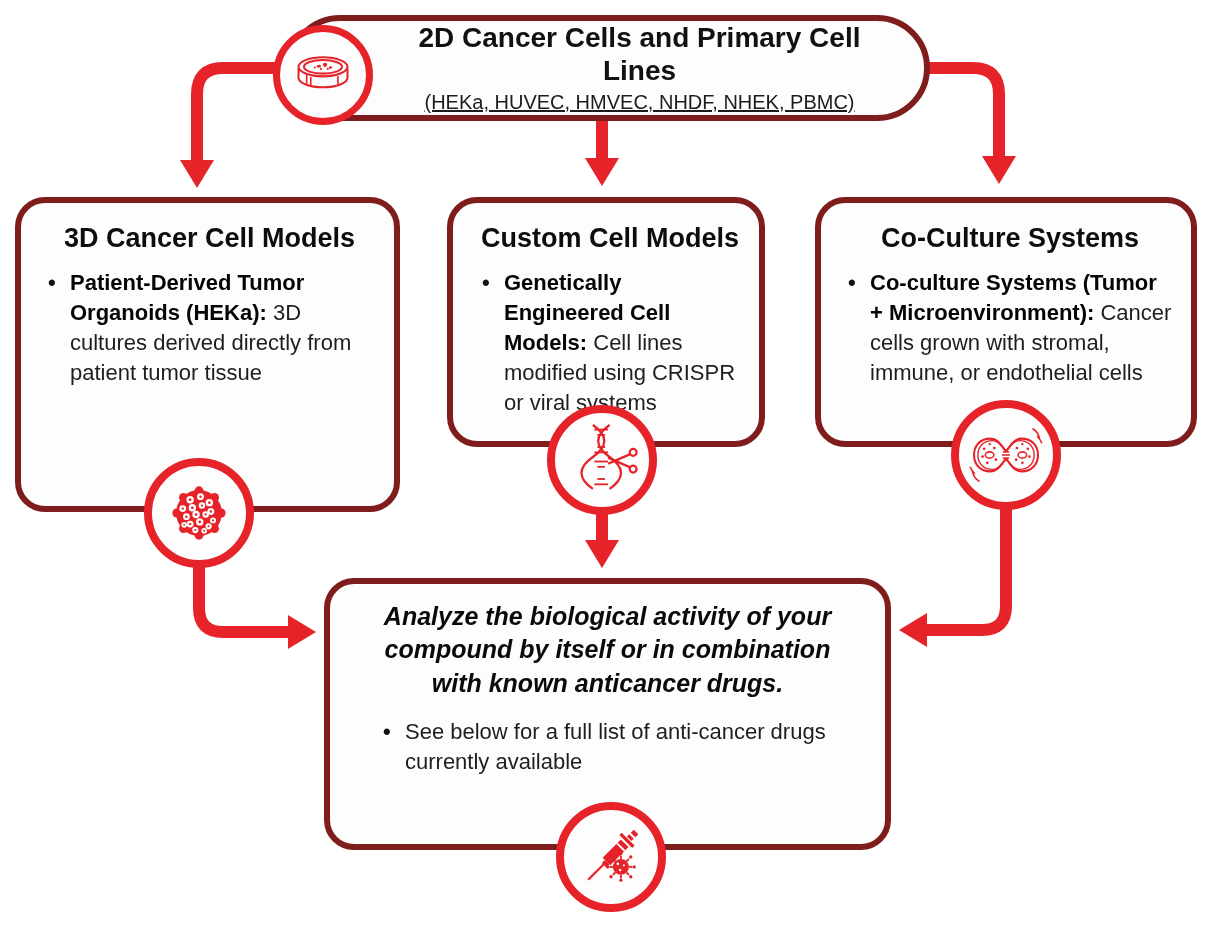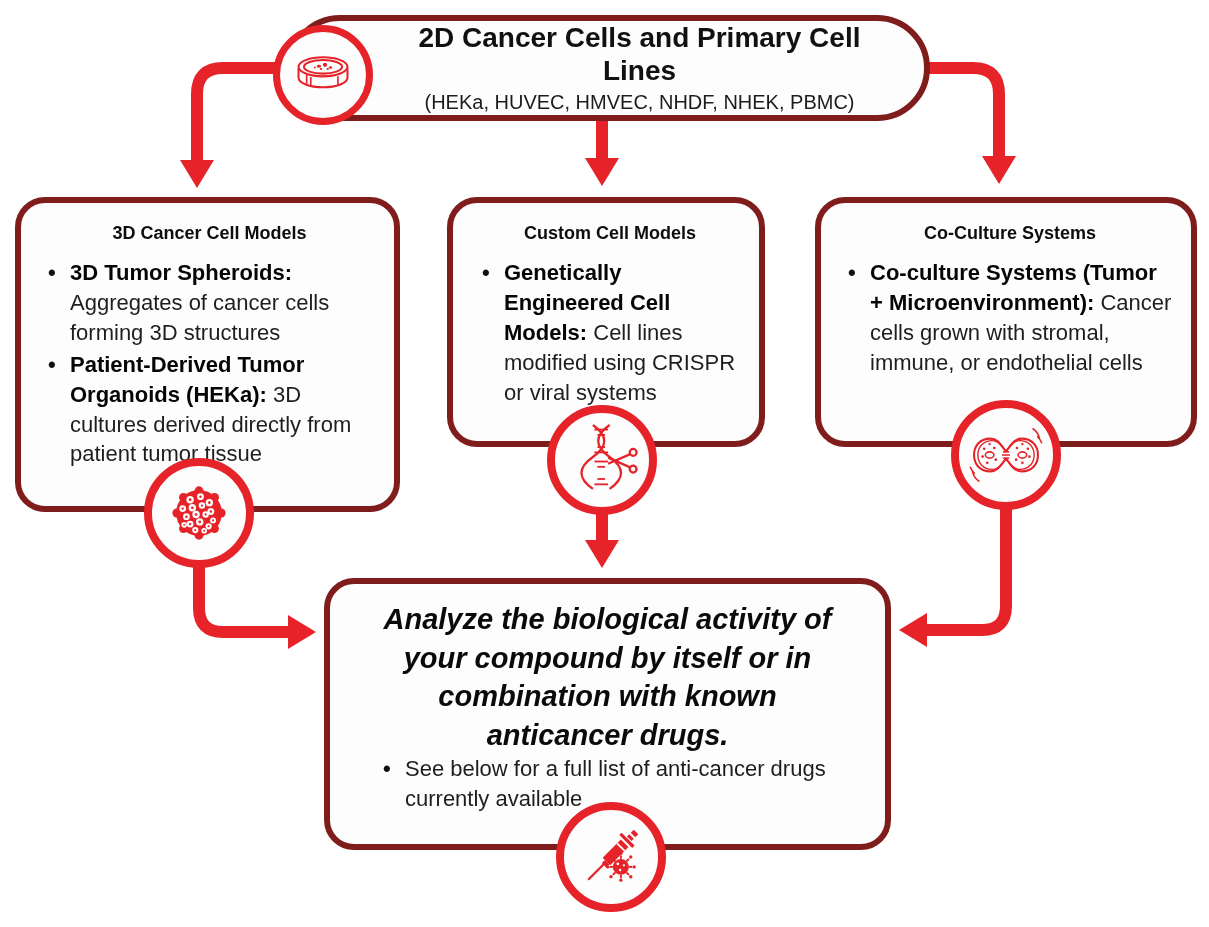--- a/index.html
+++ b/index.html
@@ -9,38 +9,38 @@
   }
   .arrows{position:absolute;left:0;top:0;z-index:1;}
   .node{
     position:absolute;background:#fdfdfd;border:6px solid #7f1d1d;
     box-sizing:border-box;z-index:2;
   }
   .top-box{left:287px;top:15px;width:643px;height:106px;border-radius:53px;
     display:flex;flex-direction:column;justify-content:center;align-items:center;
     padding:0 48px 0 110px;text-align:center;}
   .top-title{font-size:28px;font-weight:700;color:#111;line-height:1.15;}
-  .top-subtitle{font-size:20px;color:#1c1c1c;margin-top:4px;}
+  .top-subtitle{font-size:20px;color:#1c1c1c;margin-top:4px;text-decoration:underline;}
   .branch{border-radius:30px;}
   .branch-left{left:15px;top:197px;width:385px;height:315px;padding:16px 20px 0 24px;}
   .branch-mid{left:447px;top:197px;width:318px;height:250px;padding:16px 18px 0 26px;}
   .branch-right{left:815px;top:197px;width:382px;height:250px;padding:16px 16px 0 24px;}
-  .branch-title{font-size:18px;font-weight:700;color:#0d0d0d;text-align:center;margin:4px 0 14px 0;}
+  .branch-title{font-size:27px;font-weight:700;color:#0d0d0d;text-align:center;margin:4px 0 14px 0;}
   ul.bullets{list-style:none;margin:0;padding:0;}
   ul.bullets li{
     position:relative;padding-left:25px;font-size:22px;line-height:1.36;color:#1e1e1e;margin-bottom:2px;
   }
   ul.bullets li::before{
     content:"\2022";position:absolute;left:3px;top:0;color:#111;font-weight:700;
   }
   .lead{font-weight:700;color:#050505;}
   .result-box{left:324px;top:578px;width:567px;height:272px;border-radius:30px;padding:16px 40px 0 40px;}
   .result-title{
-    font-size:29px;font-weight:700;font-style:italic;color:#0a0a0a;text-align:center;
-    line-height:1.33;max-width:492px;margin:0 auto 0 auto;
+    font-size:25px;font-weight:700;font-style:italic;color:#0a0a0a;text-align:center;
+    line-height:1.33;max-width:492px;margin:0 auto 17px auto;
   }
   .result-box ul.bullets{padding-left:10px;}
   .badge{
     position:absolute;background:#fdfdfd;border:8px solid #e52329;border-radius:50%;
     box-sizing:border-box;z-index:3;display:flex;align-items:center;justify-content:center;
   }
   .badge-top{left:273px;top:25px;width:100px;height:100px;border-width:7px;}
   .badge-spheroid{left:144px;top:458px;width:110px;height:110px;}
   .badge-dna{left:547px;top:405px;width:110px;height:110px;}
   .badge-coculture{left:951px;top:400px;width:110px;height:110px;}
@@ -101,23 +101,20 @@
         <circle cx="47" cy="41" r="1.6"></circle>
         <circle cx="57" cy="41" r="1.6"></circle>
         <circle cx="38" cy="39" r="1.4"></circle>
       </g>
     </svg>
   </div>
 
   <div class="node branch branch-left">
     <div class="branch-title">3D Cancer Cell Models</div>
     <ul class="bullets">
-      <li>
-        <span class="lead">3D Tumor Spheroids:</span><span> Aggregates of cancer cells forming 3D structures</span>
-      </li>
       <li>
         <span class="lead">Patient-Derived Tumor Organoids (HEKa):</span><span> 3D cultures derived directly from patient tumor tissue</span>
       </li>
     </ul>
   </div>
 
   <div class="node branch branch-right">
     <div class="branch-title">Co-Culture Systems</div>
     <ul class="bullets">
       <li>

